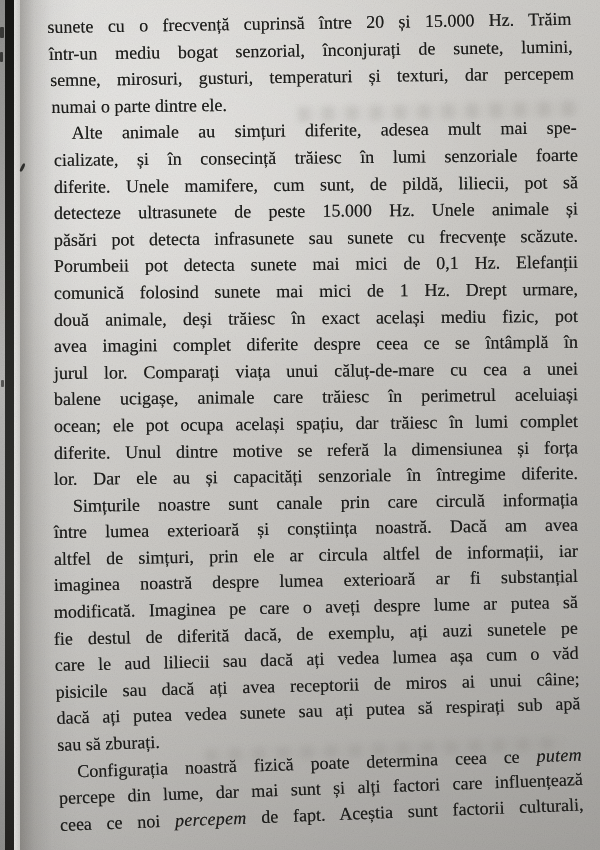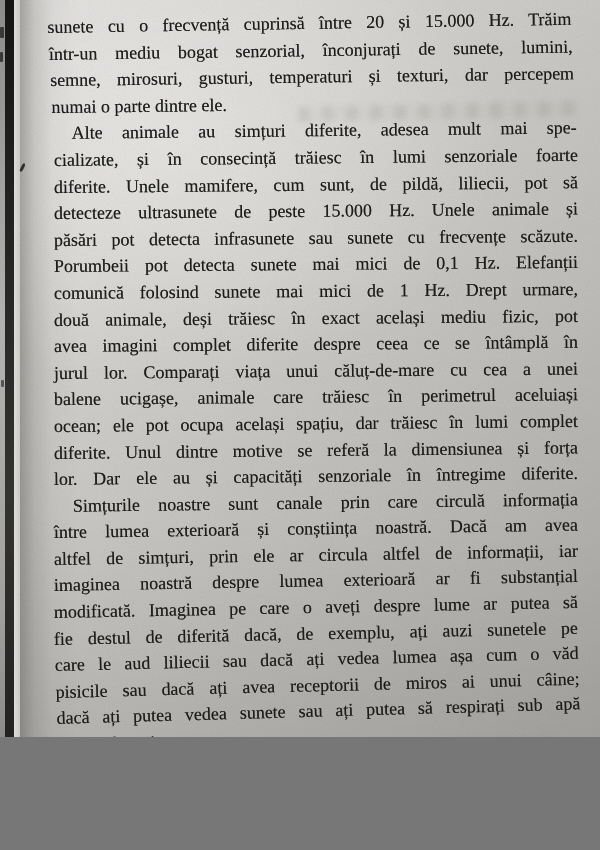--- a/index.html
+++ b/index.html
@@ -1,19 +1,19 @@
 <!DOCTYPE html>
 <html><head>
 <meta charset="utf-8">
 <style>
   html, body { margin: 0; padding: 0; background: #777; }
   .photo {
     position: relative;
     width: 600px;
-    height: 737px;
+    height: 850px;
     overflow: hidden;
     background:
       linear-gradient(to right, rgba(0,0,0,0.16) 0px, rgba(0,0,0,0.05) 34px, rgba(0,0,0,0) 78px),
       radial-gradient(90% 55% at 28% 18%, rgba(255,255,255,0.34), rgba(255,255,255,0) 62%),
       linear-gradient(to bottom, rgba(255,255,255,0.10), rgba(0,0,0,0) 28%, rgba(0,0,0,0.07) 72%, rgba(0,0,0,0.15) 100%),
       linear-gradient(100deg, #deddda 0%, #d5d3cf 38%, #cac8c4 68%, #bfbdb9 100%);
     font-family: "Liberation Serif", "DejaVu Serif", serif;
   }
   
   .gutter-outer, .gutter-dark, .gutter-edge, .gutter-shadow {

